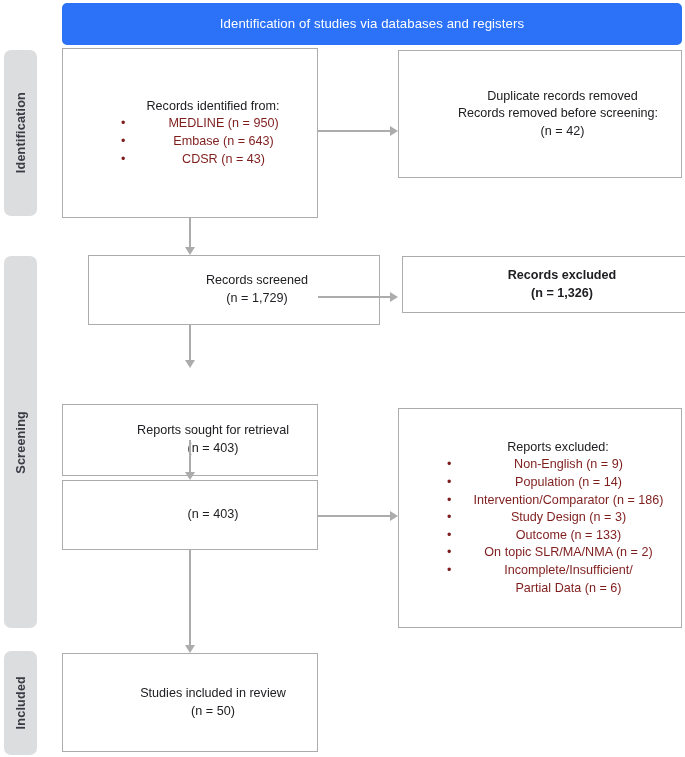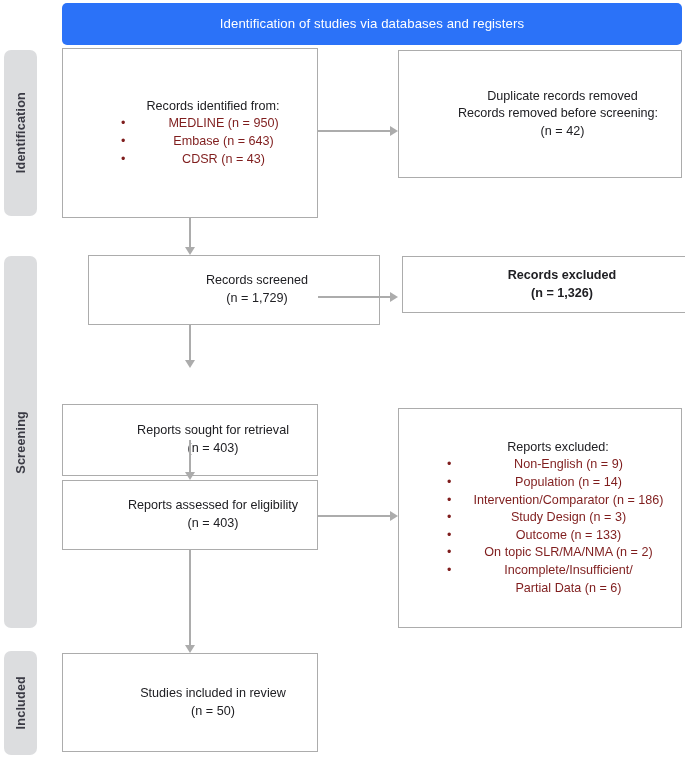--- a/index.html
+++ b/index.html
@@ -201,21 +201,20 @@
 
   <div class="box" id="box-sought">
     <div class="box-inner">
       <div class="box-line">Reports sought for retrieval</div>
       <div class="box-line">(n = 403)</div>
     </div>
   </div>
 
   <div class="box" id="box-assessed">
     <div class="box-inner">
-      <div class="box-line">Reports assessed for eligibility</div>
       <div class="box-line">(n = 403)</div>
     </div>
   </div>
 
   <div class="box" id="box-reports-excl">
     <div class="box-inner">
       <div class="box-line">Reports excluded:</div>
       <ul class="box-list">
         <li>Non-English (n = 9)</li>
         <li>Population (n = 14)</li>

